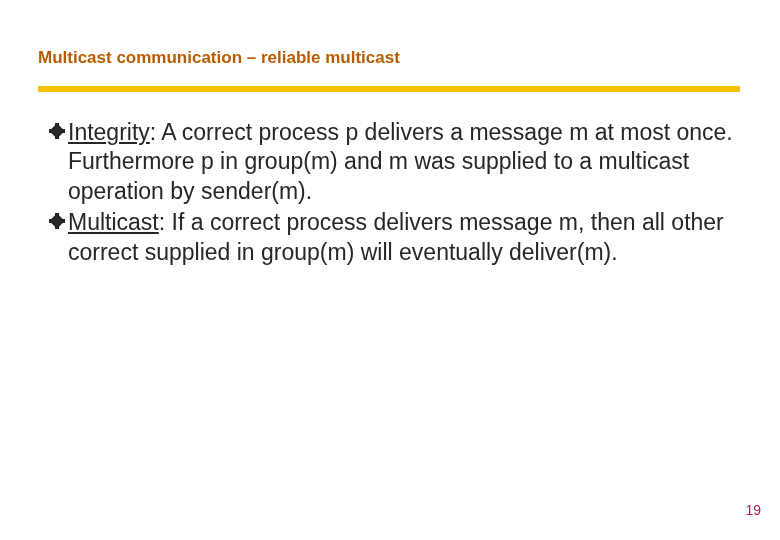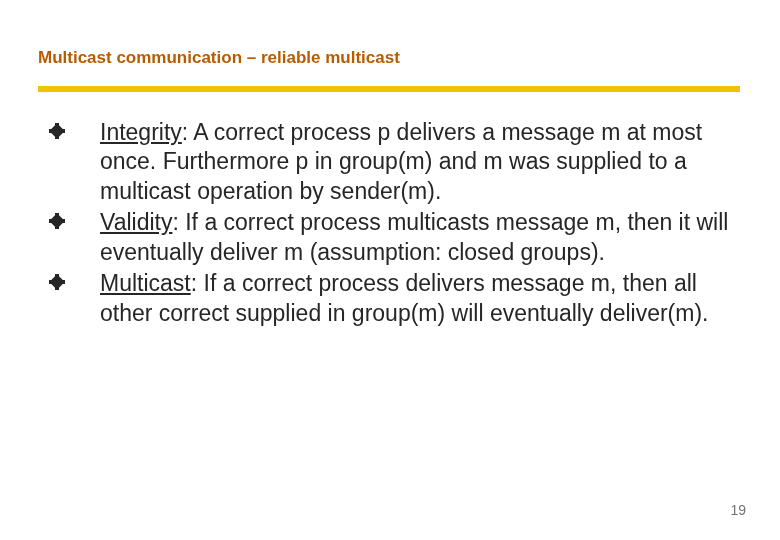--- a/index.html
+++ b/index.html
@@ -1,26 +1,26 @@
 <!DOCTYPE html>
 <html><head>
 <meta charset="utf-8">
 <style>
   * { margin: 0; padding: 0; box-sizing: border-box; }
   html, body { width: 780px; height: 540px; background: #fff; font-family: Arial, Helvetica, sans-serif; }
   .slide { width: 780px; height: 540px; position: relative; padding: 48px 40px 0 38px; }
   .title { color: #b85c00; font-size: 17px; font-weight: bold; margin-bottom: 18px; }
   .rule { height: 6px; background: #f2c200; width: 100%; margin-bottom: 26px; }
   .body { padding: 0 4px 0 8px; }
-  .bullet-item { display: flex; align-items: flex-start; margin-bottom: 2px; gap: 32px; }
+  .bullet-item { display: flex; align-items: flex-start; margin-bottom: 2px; }
   .bullet-icon { flex: 0 0 auto; width: 22px; height: 28px; display: flex; align-items: flex-start; justify-content: center; padding-top: 5px; }
   .bullet-icon svg { width: 16px; height: 16px; }
   .bullet-text { flex: 1 1 auto; font-size: 23px; line-height: 1.28; color: #262626; }
   .term { text-decoration: underline; }
-  .page-num { position: absolute; right: 34px; bottom: 22px; color: #737373; font-size: 14px; }
+  .page-num { position: absolute; right: 19px; bottom: 22px; color: #be185d; font-size: 14px; }
 </style>
 </head>
 <body>
 
 <div class="slide">
   <div class="title">Multicast communication – reliable multicast</div>
   <div class="rule"></div>
 
   <div class="body">
 
@@ -30,32 +30,20 @@
             <rect x="6" y="0" width="4" height="16" fill="#262626"></rect>
             <rect x="0" y="6" width="16" height="4" fill="#262626"></rect>
             <rect x="2.5" y="2.5" width="11" height="11" fill="#262626" transform="rotate(45 8 8)"></rect>
           </svg>
       </span>
       <span class="bullet-text">
         <span class="term">Integrity</span><span>: A correct process p delivers a message m at most once. Furthermore p in group(m) and m was supplied to a multicast operation by sender(m).</span>
       </span>
     </div>
 
-    <div class="bullet-item">
-      <span class="bullet-icon">
-        <svg viewBox="0 0 16 16">
-            <rect x="6" y="0" width="4" height="16" fill="#262626"></rect>
-            <rect x="0" y="6" width="16" height="4" fill="#262626"></rect>
-            <rect x="2.5" y="2.5" width="11" height="11" fill="#262626" transform="rotate(45 8 8)"></rect>
-          </svg>
-      </span>
-      <span class="bullet-text">
-        <span class="term">Validity</span><span>: If a correct process multicasts message m, then it will eventually deliver m (assumption: closed groups).</span>
-      </span>
-    </div>
 
     <div class="bullet-item">
       <span class="bullet-icon">
         <svg viewBox="0 0 16 16">
             <rect x="6" y="0" width="4" height="16" fill="#262626"></rect>
             <rect x="0" y="6" width="16" height="4" fill="#262626"></rect>
             <rect x="2.5" y="2.5" width="11" height="11" fill="#262626" transform="rotate(45 8 8)"></rect>
           </svg>
       </span>
       <span class="bullet-text">

